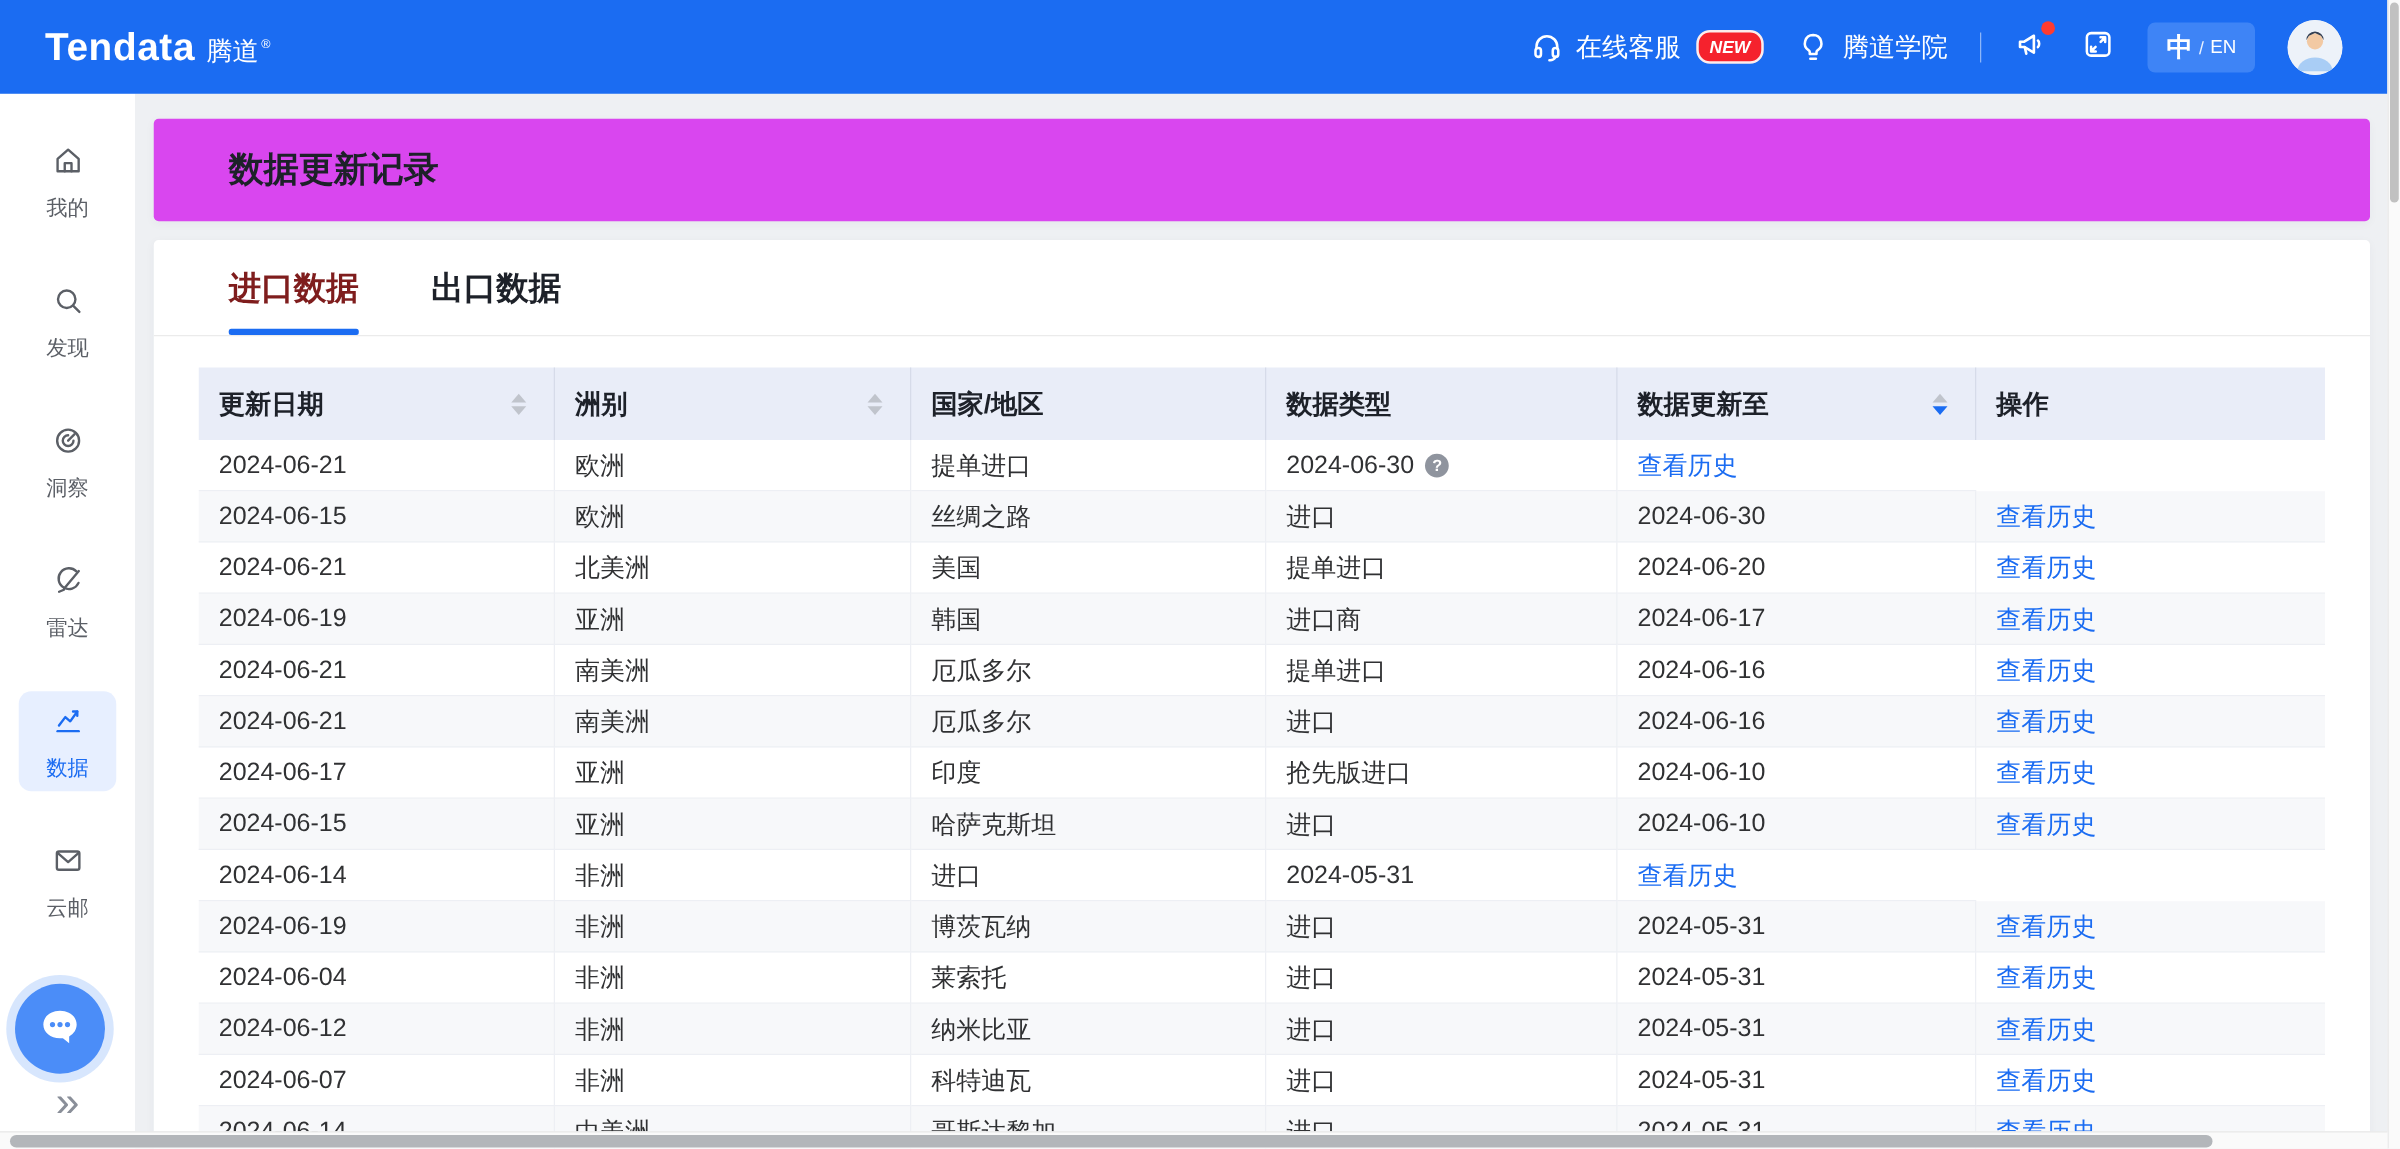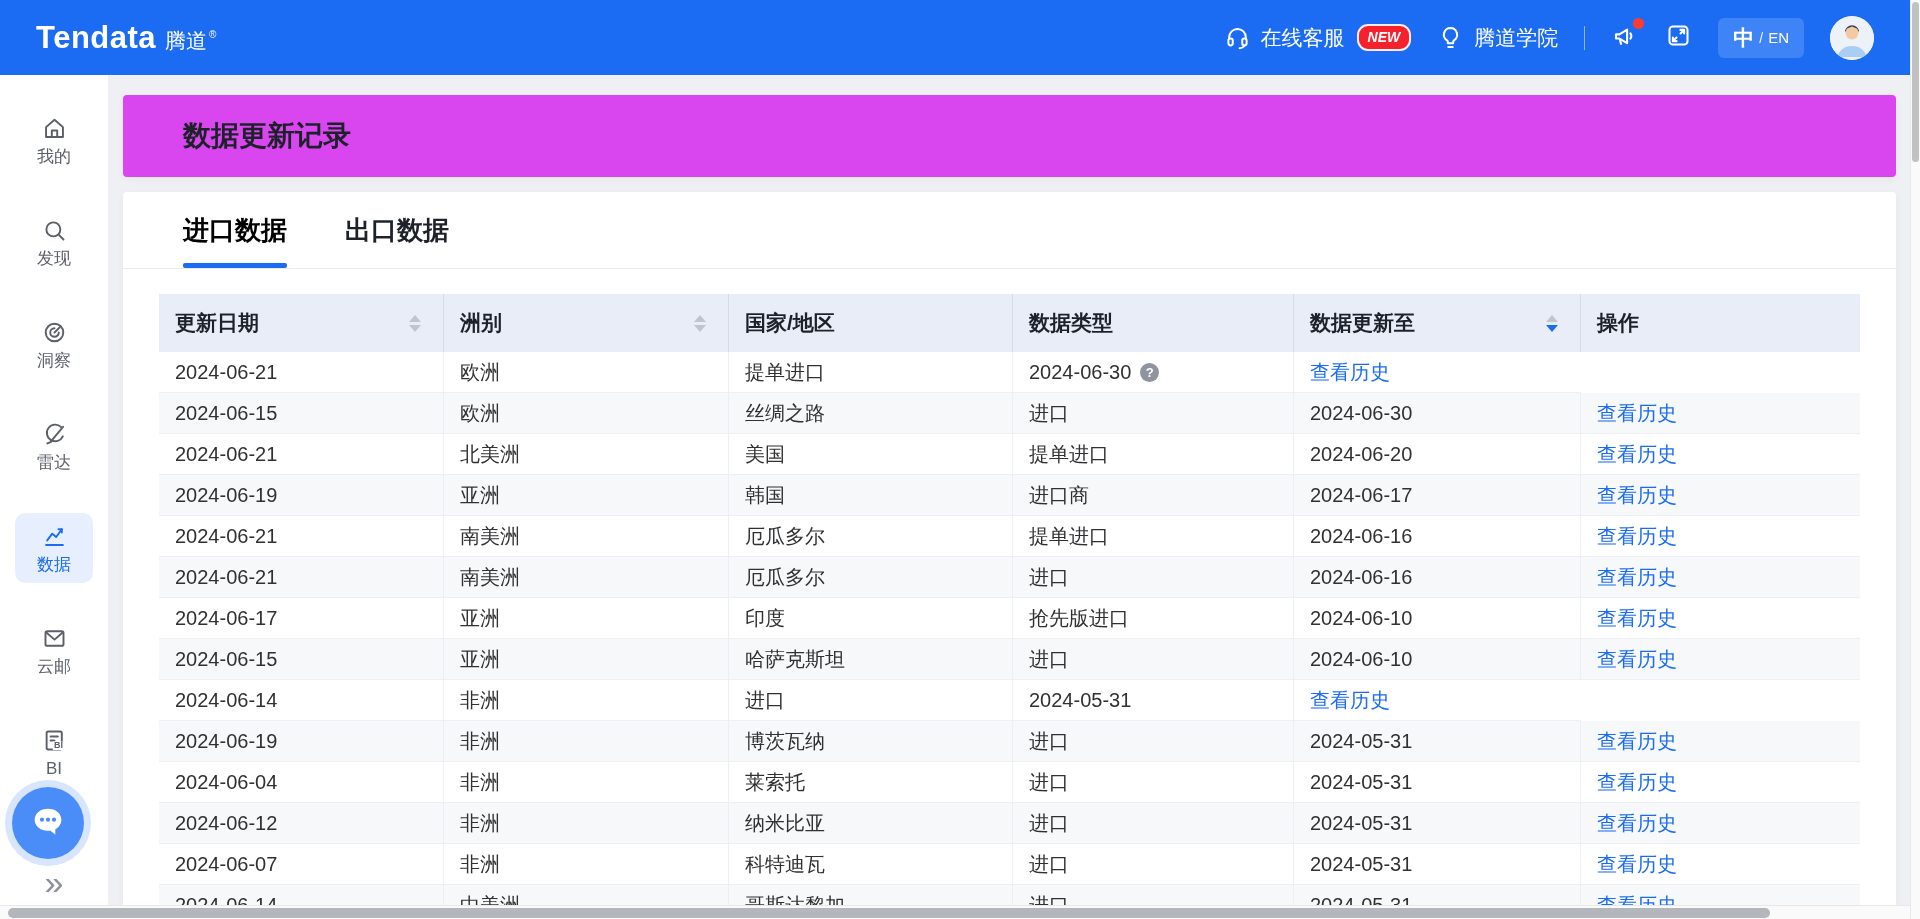--- a/index.html
+++ b/index.html
@@ -22,35 +22,35 @@
   .red-dot{position:absolute;top:-4px;right:-5px;width:11px;height:11px;border-radius:50%;background:#ff3b30;}
   .lang-btn{background:#3e84f6;border-radius:6px;height:40px;padding:0 15px;display:flex;align-items:center;color:#fff;cursor:pointer;}
   .lang-zh{font-size:21px;font-weight:700;}
   .lang-sep{font-size:14px;margin:0 5px;opacity:.9;}
   .lang-en{font-size:15px;}
   .avatar{width:44px;height:44px;border-radius:50%;overflow:hidden;background:#edf2f9;cursor:pointer;flex:none;}
 
   
   .sidebar{position:absolute;left:0;top:75px;bottom:0;width:108px;background:#fff;z-index:20;}
   .side-nav{padding-top:30px;}
-  .side-item{width:78px;margin:0 auto 32px;padding:10px 0;border-radius:10px;display:flex;flex-direction:column;align-items:center;gap:6px;color:#5b5f66;cursor:pointer;}
+  .side-item{width:78px;margin:0 auto 32px;padding:10px 0;border-radius:10px;display:flex;flex-direction:column;align-items:center;gap:16px;color:#5b5f66;cursor:pointer;}
   .side-item.active{background:#e7efff;color:#1b6cf2;}
   .side-item svg{display:block;}
   .side-label{font-size:17px;line-height:1;}
   .fab{position:absolute;left:12px;top:712px;width:72px;height:72px;border-radius:50%;background:#4b8df8;box-shadow:0 0 0 7px rgba(75,141,248,.22);display:flex;align-items:center;justify-content:center;cursor:pointer;}
   .collapse{position:absolute;left:0;width:108px;top:790px;text-align:center;color:#8a8f99;font-size:34px;line-height:1;cursor:pointer;user-select:none;}
 
   
   .main{position:absolute;left:108px;top:75px;right:10px;bottom:0;padding:20px 14px 0 15px;}
   .title-card{height:82px;background:#d946ef;border-radius:4px;display:flex;align-items:center;padding-left:60px;box-shadow:0 2px 8px rgba(31,45,80,.04);}
   .page-title{font-size:28px;font-weight:700;color:#1d2129;}
   .content-card{margin-top:15px;background:#fff;border-radius:4px 4px 0 0;height:727px;box-shadow:0 2px 8px rgba(31,45,80,.04);overflow:hidden;}
   .tabs{height:77px;padding:0 60px;border-bottom:1px solid #ebebeb;display:flex;align-items:center;}
   .tab{position:relative;height:100%;display:flex;align-items:center;font-size:26px;font-weight:700;color:#1d2129;margin-right:58px;cursor:pointer;}
-  .tab.active{color:#000000;}
+  .tab.active{color:#7f1d1d;}
   .tab.active::after{content:'';position:absolute;left:0;right:0;bottom:0;height:5px;border-radius:2px;background:#1b6cf2;}
 
   
   .table-wrap{padding:25px 36px 0;}
   .t-head,.tr{display:grid;grid-template-columns:285px 285px 284px 281px 287px 279px;}
   .t-head{background:#e9edf8;}
   .th{height:58px;display:flex;align-items:center;padding:0 22px 0 16px;font-size:21px;font-weight:700;color:#1d2129;border-right:1px solid #d6dbe9;}
   .th:last-child{border-right:none;}
   .carets{margin-left:auto;display:flex;flex-direction:column;cursor:pointer;padding-left:10px;}
   .caret{width:0;height:0;border-left:6px solid transparent;border-right:6px solid transparent;display:block;}

